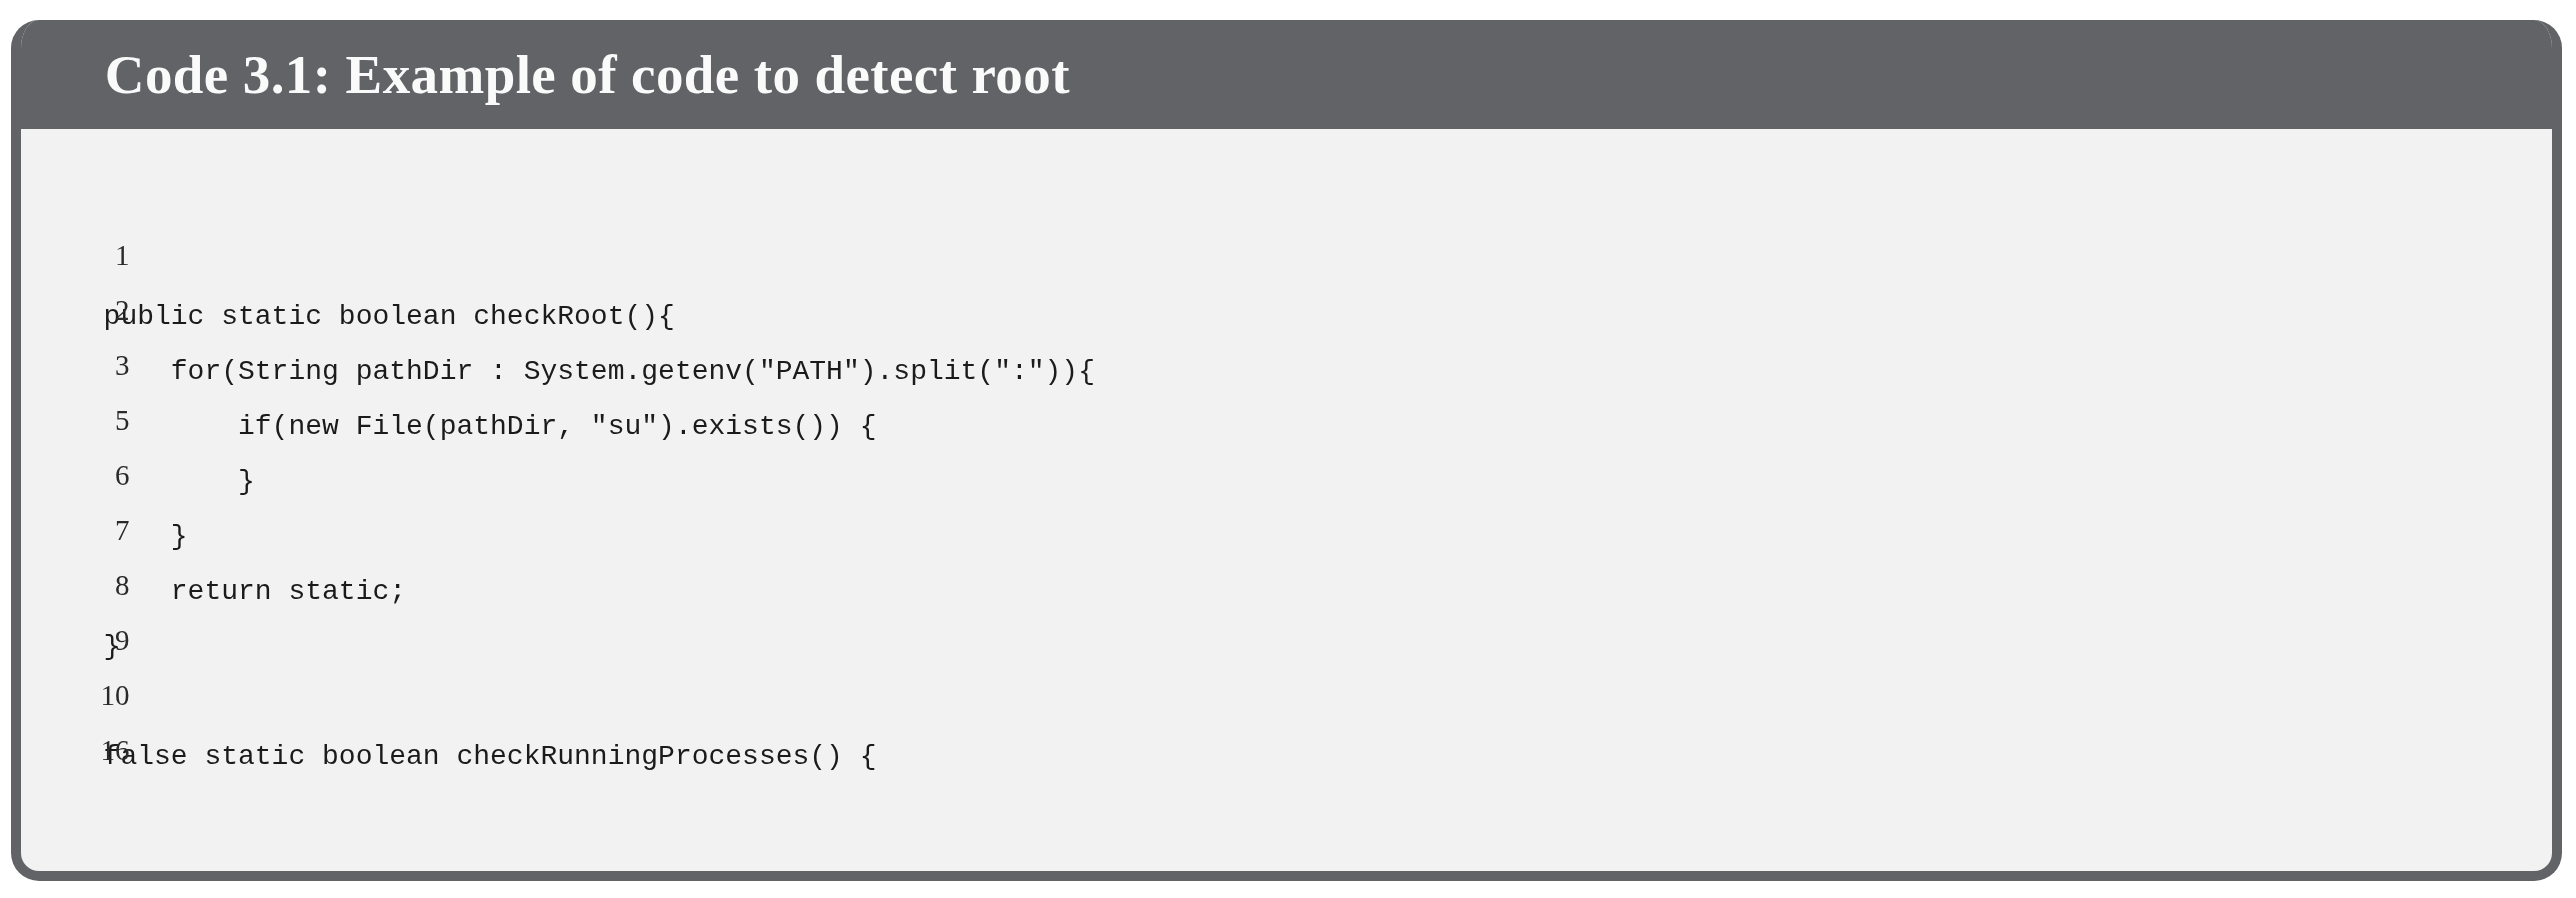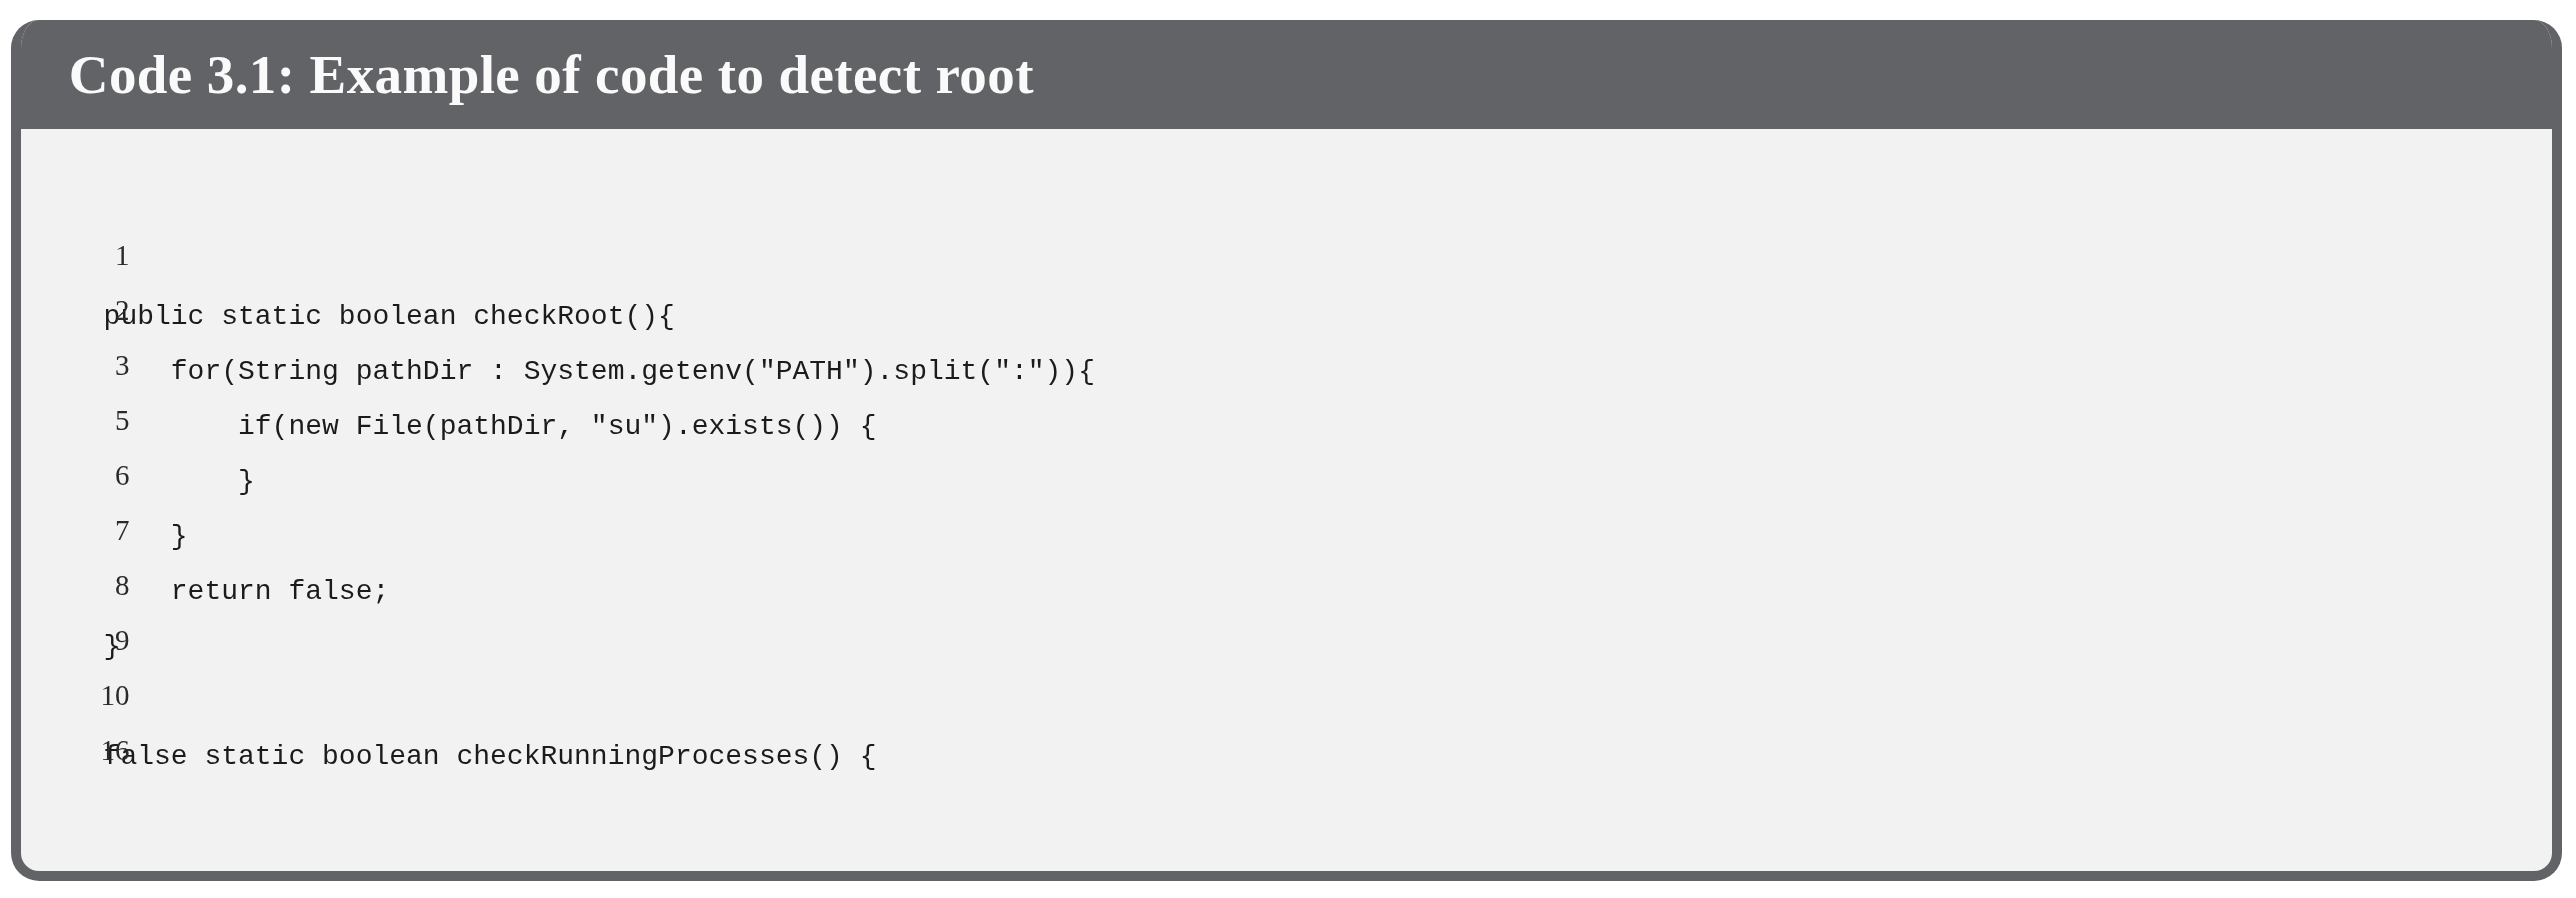--- a/index.html
+++ b/index.html
@@ -32,21 +32,21 @@
     border-top: none;
     border-radius: 28px;
     overflow: hidden;
   }
   .listing-header {
     height: 109px;
     margin: 0 -10.2px;              
     background: var(--header-bg);
     display: flex;
     align-items: center;
-    padding-left: 58px;
+    padding-left: 94px;
   }
   .listing-title {
     font-family: "Liberation Serif", serif;
     font-weight: bold;
     font-size: 55px;
     color: var(--title-color);
     letter-spacing: 0.4px;
     white-space: nowrap;
   }
   .listing-body {
@@ -109,21 +109,21 @@
     <span class="codetext">        }</span>
   </li>
 
   <li class="code-line">
     <span class="lineno">6</span>
     <span class="codetext">    }</span>
   </li>
 
   <li class="code-line">
     <span class="lineno">7</span>
-    <span class="codetext">    return false;</span>
+    <span class="codetext">    return static;</span>
   </li>
 
   <li class="code-line">
     <span class="lineno">8</span>
     <span class="codetext">}</span>
   </li>
 
   <li class="code-line">
     <span class="lineno">9</span>
     <span class="codetext"></span>

